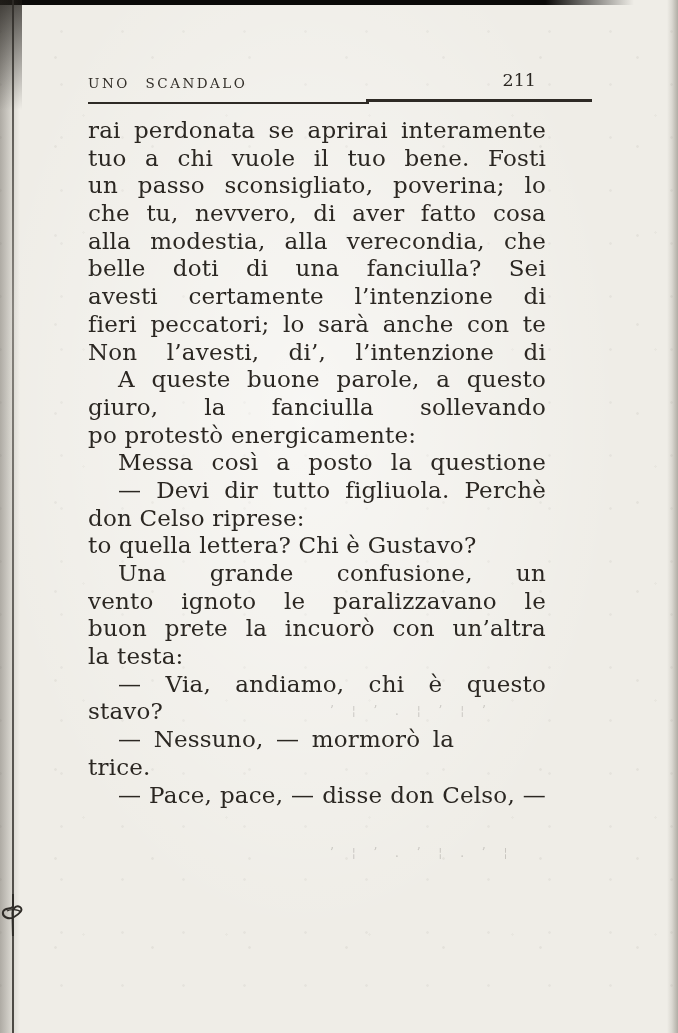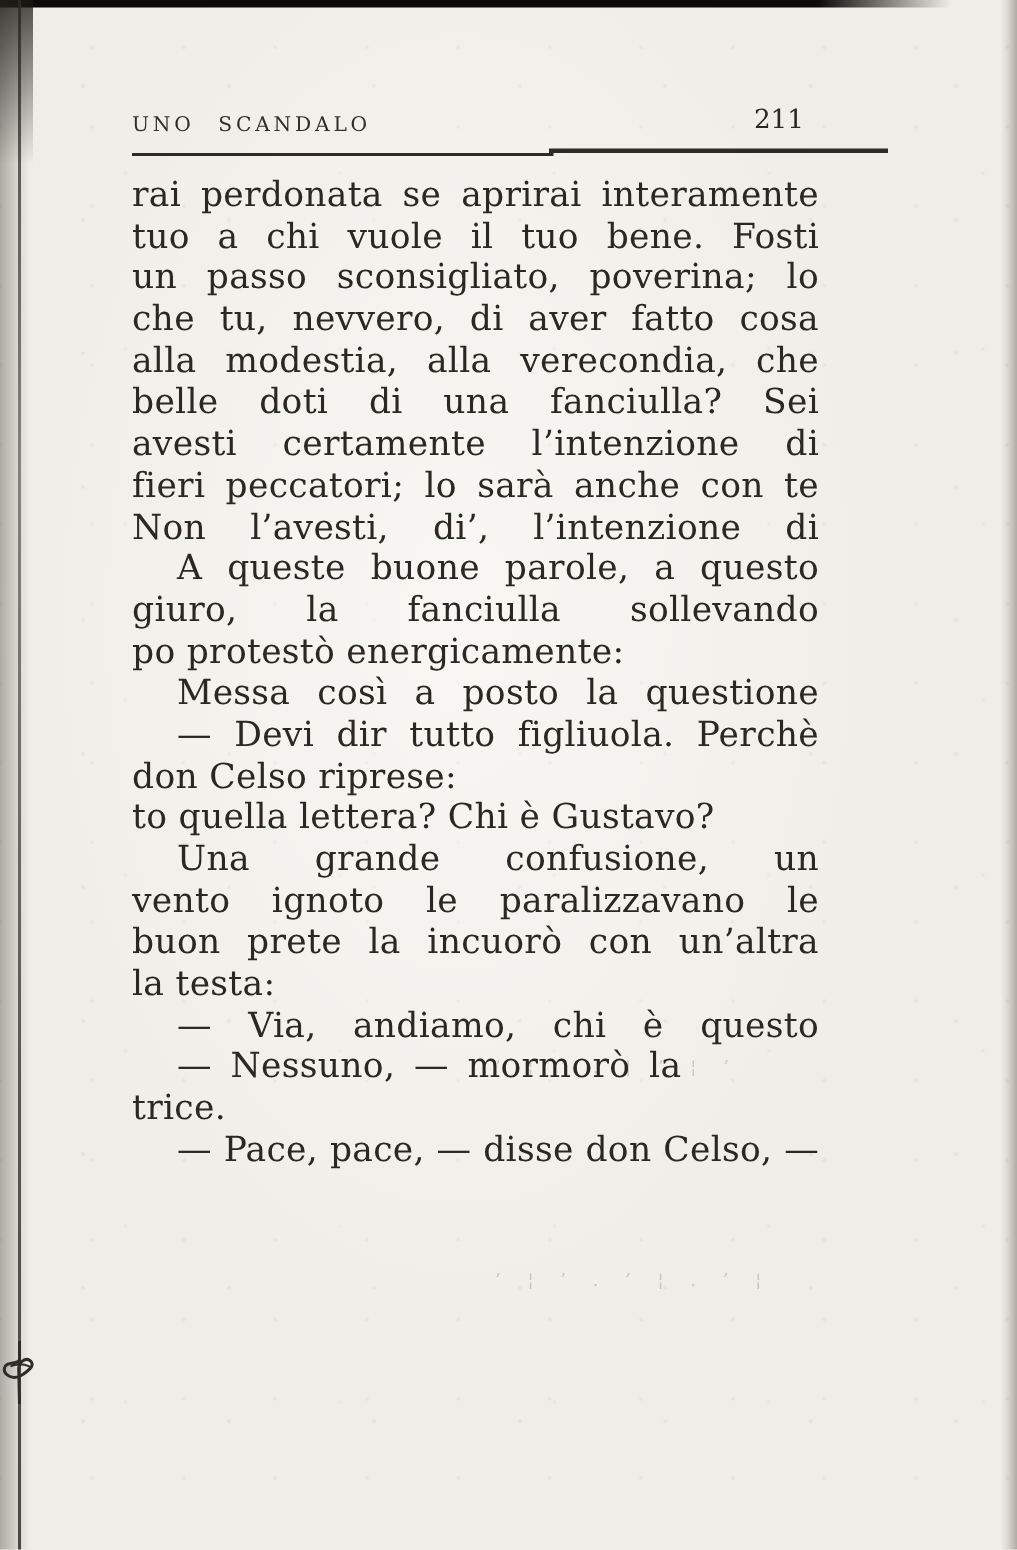--- a/index.html
+++ b/index.html
@@ -116,19 +116,20 @@
     <div class="line">po protestò energicamente:</div>
     <div class="line indent justify">Messa così a posto la questione principale</div>
     <div class="line indent justify">— Devi dir tutto figliuola. Perchè hai scrit-</div>
     <div class="line">don Celso riprese:</div>
     <div class="line">to quella lettera? Chi è Gustavo?</div>
     <div class="line indent justify">Una grande confusione, un tremore, uno spa-</div>
     <div class="line justify">vento ignoto le paralizzavano le parole. Il</div>
     <div class="line justify">buon prete la incuorò con un’altra carezza sul-</div>
     <div class="line">la testa:</div>
     <div class="line indent justify">— Via, andiamo, chi è questo lettera Gu-</div>
+    <div class="line">stavo?</div>
     <div class="line indent wide">— Nessuno, — mormorò la fanciulla.</div>
     <div class="line">trice.</div>
     <div class="line indent justify">— Pace, pace, — disse don Celso, — non</div>
   </div>
 
 <div class="scan-artifact artifact-1">’ ¦ ’ .  ¦ ’ ¦ ’</div>
 <div class="scan-artifact artifact-2">’ ¦ ’ .  ’ ¦ . ’ ¦</div>
 
 </body></html>

